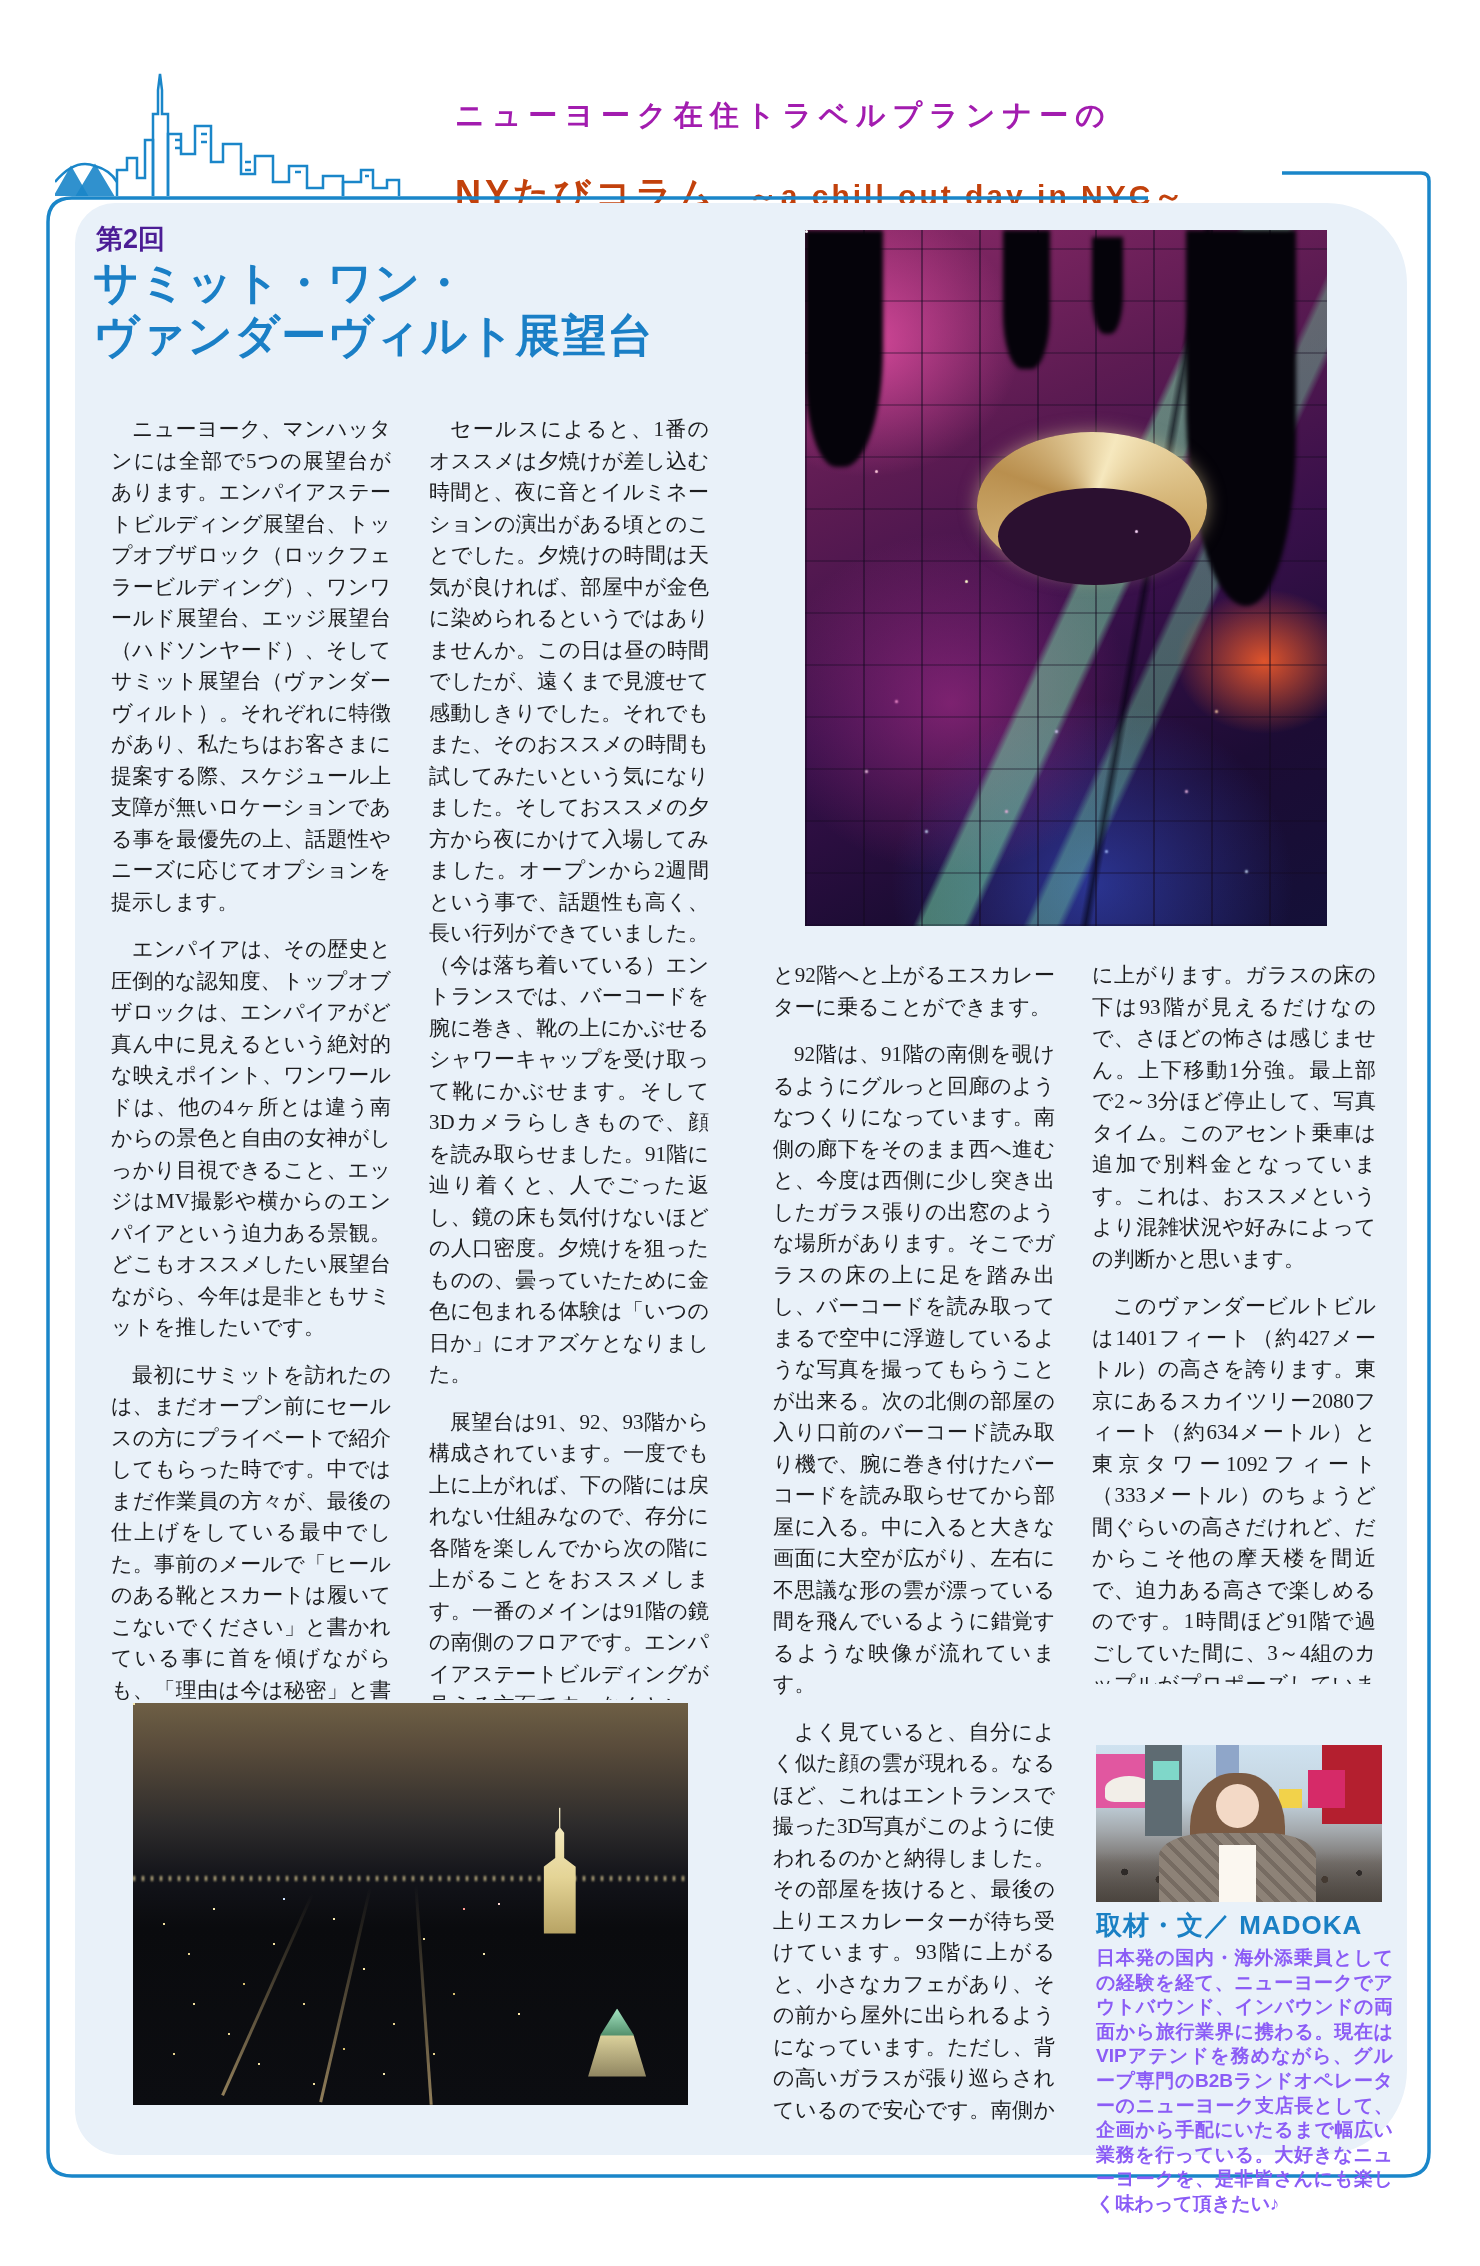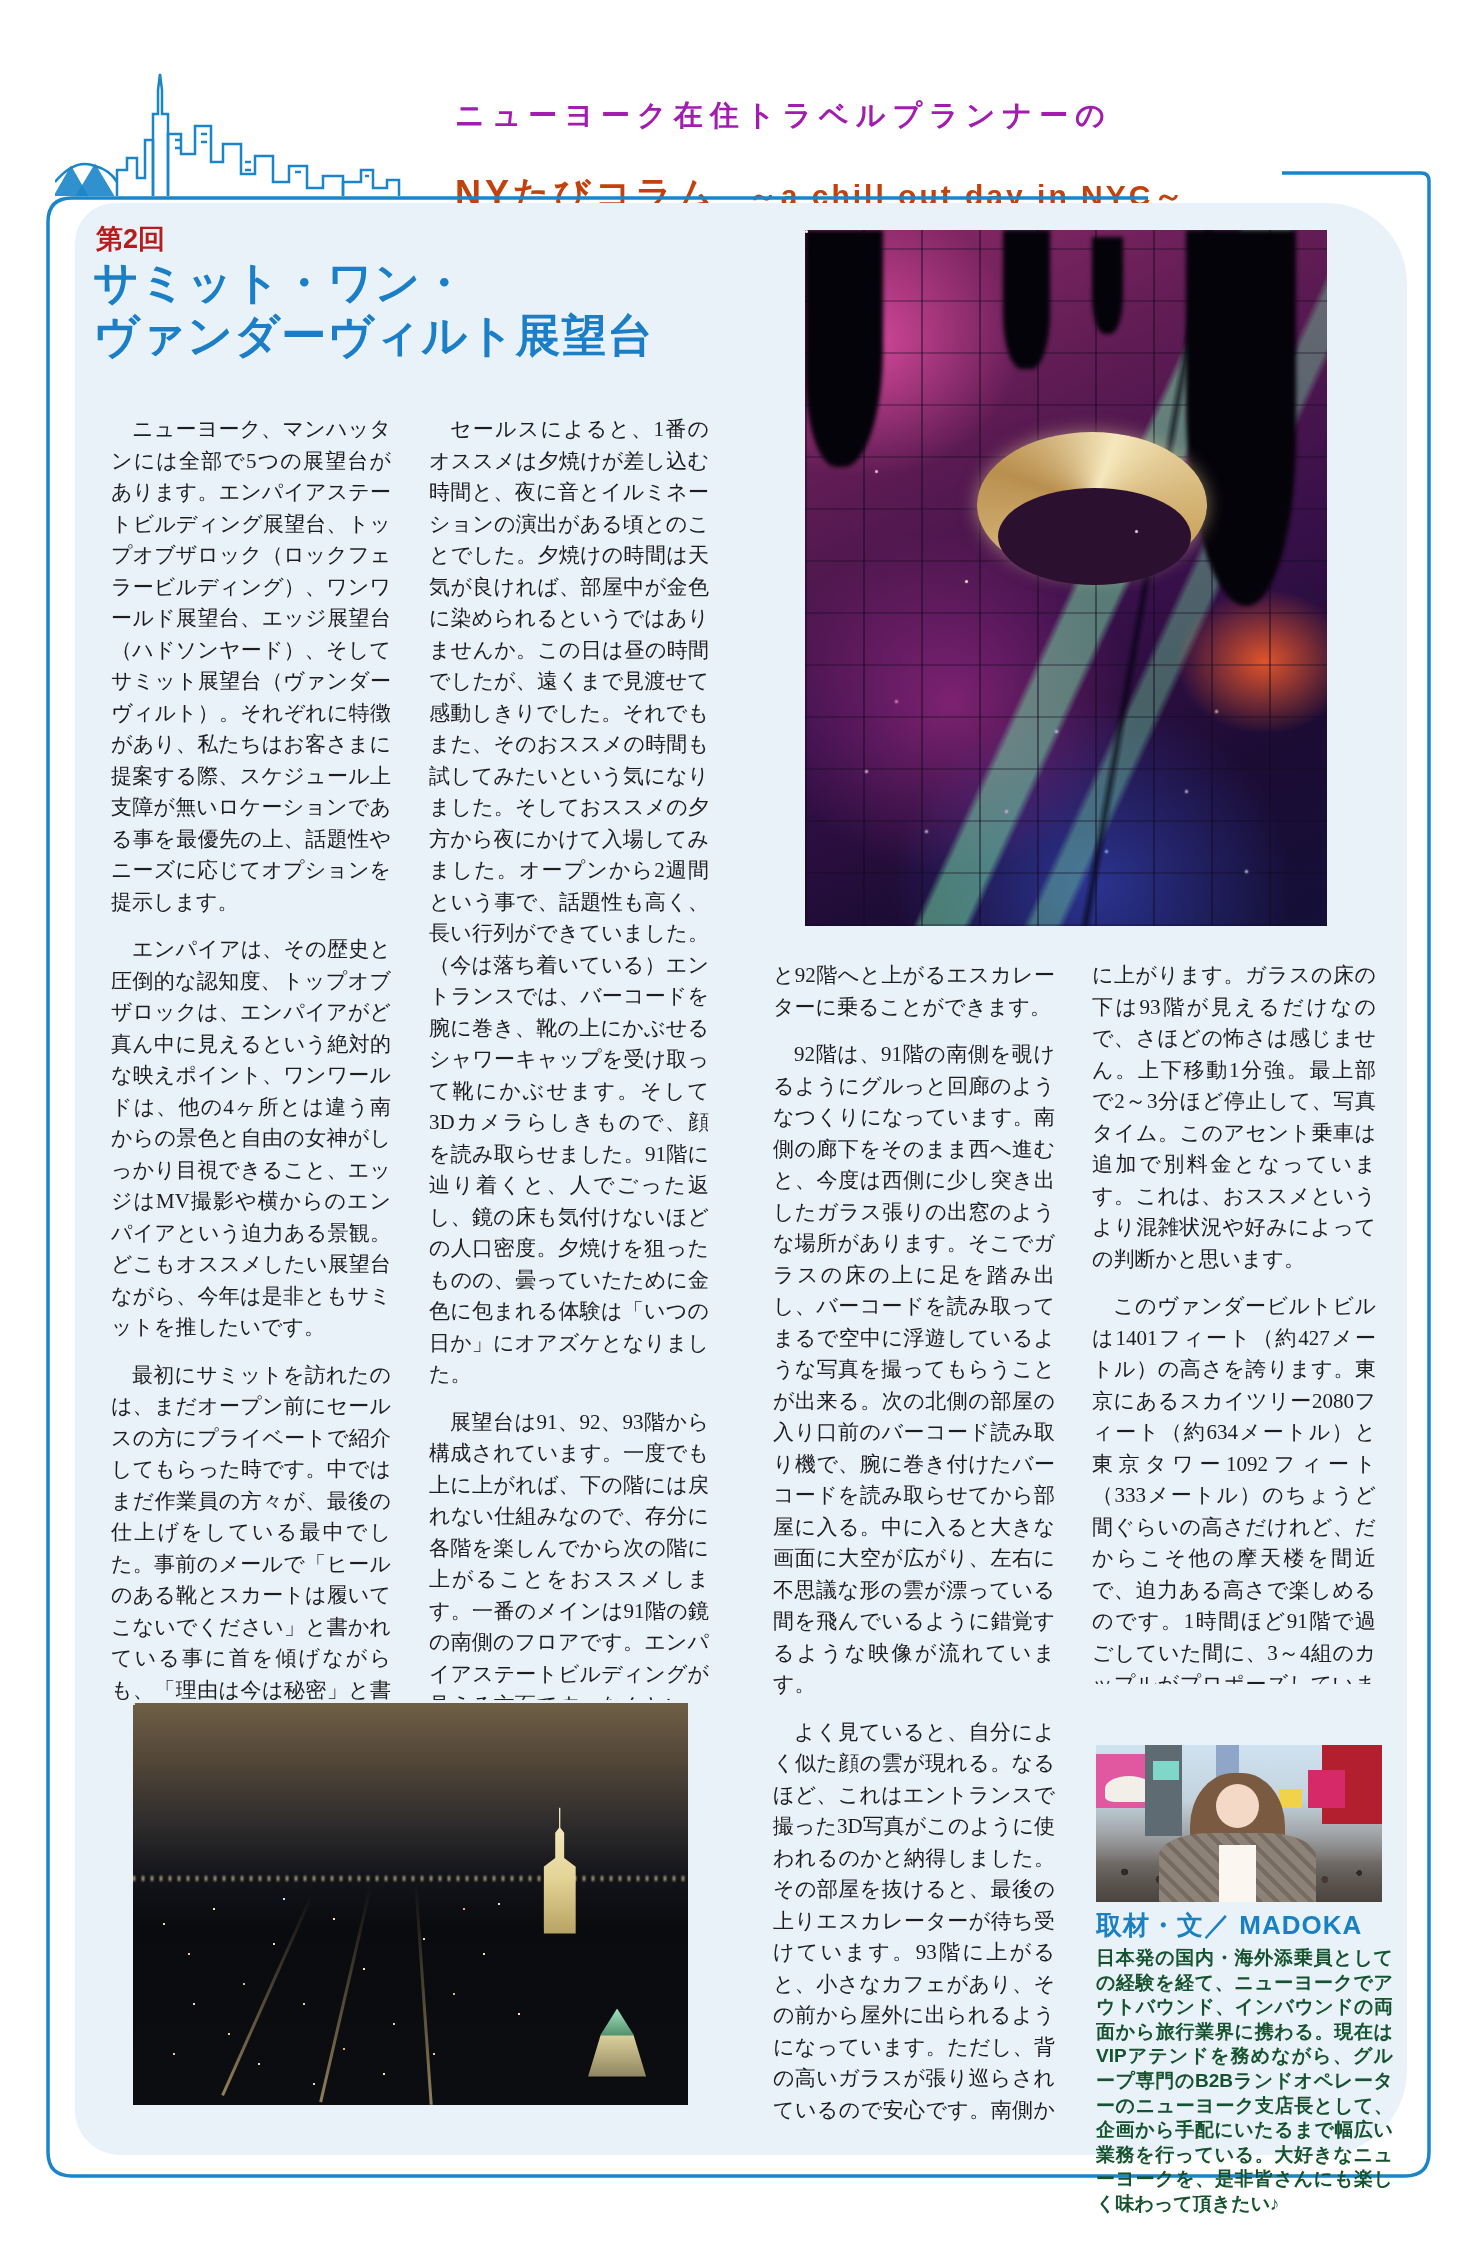--- a/index.html
+++ b/index.html
@@ -15,21 +15,21 @@
   .hdr-l2 .t2{font-size:30px;font-weight:bold;letter-spacing:3px;margin-left:26px;}
 
   
   #frame{position:absolute;left:0;top:0;width:1480px;height:2266px;pointer-events:none;}
 
   
   #panel{position:absolute;left:75px;top:203px;width:1332px;height:1952px;
          background:#e9f1f9;border-radius:40px 80px 85px 45px;}
 
   
-  .issue{position:absolute;left:96px;top:221px;font-size:27px;font-weight:bold;color:#b91c1c;}
+  .issue{position:absolute;left:96px;top:221px;font-size:27px;font-weight:bold;color:#4c1d95;}
   .title{position:absolute;left:93px;top:256px;font-size:45px;line-height:1.18;
          font-weight:bold;color:#1a7fc6;letter-spacing:1px;}
 
   
   .col{position:absolute;font-family:"Liberation Serif","DejaVu Serif",serif;
        font-size:21px;line-height:31.5px;color:#1d1d1f;text-align:justify;overflow:hidden;}
   #col1{left:95px; top:398px;width:312px;height:1302px;}
   #col2{left:413px;top:398px;width:312px;height:1302px;}
   #col3{left:757px;top:944px;width:314px;height:1178px;}
   #col4{left:1076px;top:944px;width:316px;height:740px;}
@@ -114,21 +114,21 @@
   #hair{left:33%;top:18%;width:33%;height:74%;background:#7b5a42;border-radius:46% 46% 38% 38%;}
   #face{left:42%;top:25%;width:15%;height:28%;background:#f3d9c6;border-radius:50%;}
   #coat{left:22%;top:56%;width:55%;height:46%;border-radius:32% 32% 0 0;
     background:repeating-linear-gradient(45deg, rgba(58,48,42,.28) 0 4px, transparent 4px 12px),#8d8277;}
   #shirt{left:43%;top:64%;width:13%;height:36%;background:#fbf7f0;}
 
   
   .credit{position:absolute;left:1096px;top:1908px;font-size:26px;font-weight:bold;
           color:#1a80c4;letter-spacing:1px;}
   .bio{position:absolute;left:1096px;top:1946px;width:297px;font-size:19px;line-height:24.6px;
-       font-weight:bold;color:#14532d;text-align:justify;}
+       font-weight:bold;color:#8b5cf6;text-align:justify;}
 </style>
 </head>
 <body>
 
 <div id="page">
 
   <svg id="skyline" viewBox="0 0 350 126" fill="none" stroke="#1a86c9" stroke-width="2.5">
     <polygon points="0,126 16,98 32,126" fill="#1a86c9" opacity="0.9"></polygon>
     <polygon points="22,126 40,96 58,126" fill="#1a86c9" opacity="0.9"></polygon>
     <path d="M0,112 Q20,88 40,96 Q55,100 62,112"></path>

